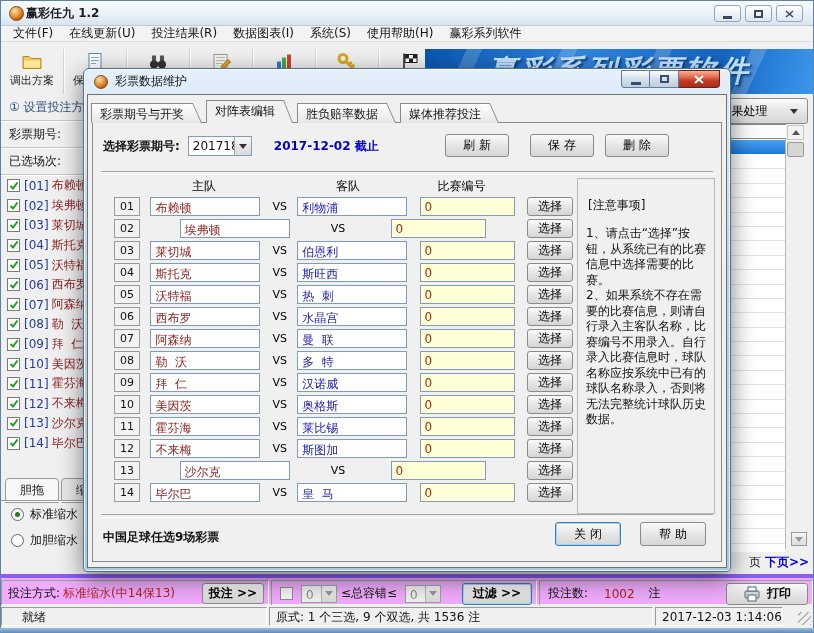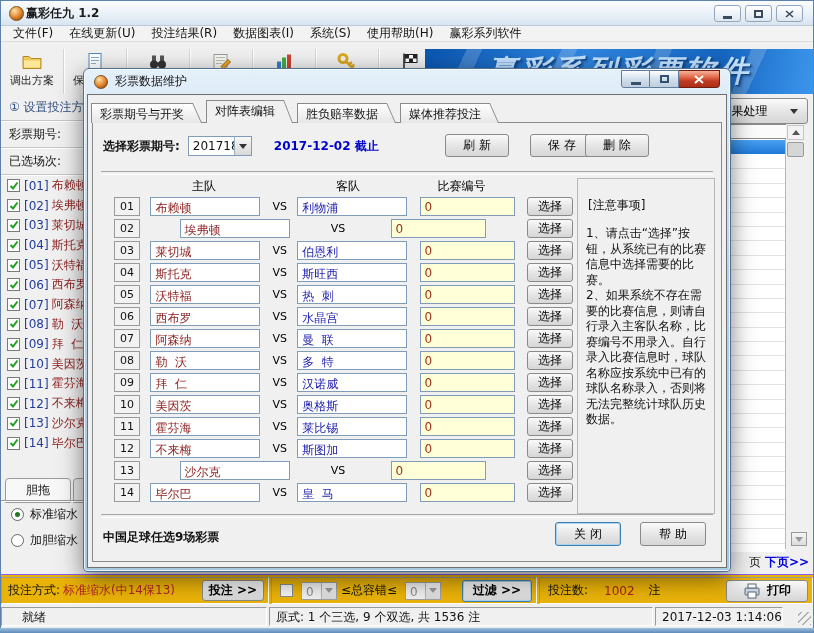--- a/index.html
+++ b/index.html
@@ -39,21 +39,21 @@
   .shead,.srow{height:26px;line-height:26px;padding-left:8px;border-bottom:1px solid #c6c6c6;
     box-shadow:0 1px 0 #fff;white-space:nowrap;}
   .shead{color:#2f4f7f;}
   .slist{position:absolute;left:0;top:82px;right:0;}
   .sitem{height:19.8px;display:flex;align-items:center;padding-left:6px;}
   .cb{width:13px;height:13px;border:1px solid #7a7a7a;background:#fff;display:flex;align-items:center;
     justify-content:center;box-sizing:border-box;flex:0 0 auto;}
   .sno{color:#233b99;margin-left:4px;white-space:pre;}
   .snm{color:#8e2222;margin-left:3px;white-space:pre;}
   .stabs{position:absolute;left:4px;top:384px;display:flex;align-items:flex-end;}
-  .stab{display:inline-block;padding:3px 20px;border:1px solid #9a9a9a;border-radius:4px 4px 0 0;
+  .stab{display:inline-block;padding:3px 14px;border:1px solid #9a9a9a;border-radius:4px 4px 0 0;
     background:#e8e8e8;margin-right:2px;}
   .stab.active{background:#f8f8f8;}
   .stabline{position:absolute;left:0;top:406px;width:100%;height:1px;background:#9a9a9a;box-shadow:0 1px 0 #fff;}
   .sradio{position:absolute;left:10px;display:flex;align-items:center;gap:6px;white-space:nowrap;}
   .sradio.r1{top:412px;}
   .sradio.r2{top:438px;}
   .radio{width:13px;height:13px;border-radius:50%;border:1px solid #666;background:#fff;display:inline-flex;
     align-items:center;justify-content:center;box-sizing:border-box;flex:0 0 auto;}
   .radio.sel::after{content:'';width:5px;height:5px;border-radius:50%;background:#1f7a1f;}
   
@@ -71,21 +71,21 @@
     border:1px solid #9a9a9a;border-radius:2px;box-sizing:border-box;}
   .rcombo{position:absolute;left:88px;top:438px;width:16px;height:14px;border:1px solid #9a9a9a;
     background:linear-gradient(#f6f6f6,#dcdcdc);display:flex;align-items:center;justify-content:center;box-sizing:border-box;}
   .pager{position:absolute;left:0;top:458px;width:110px;height:20px;background:#f0f0f0;display:flex;
     align-items:center;justify-content:flex-end;gap:4px;padding-right:4px;box-sizing:border-box;}
   .pager-next{color:#0000e0;font-weight:bold;}
   .tri-down{width:0;height:0;border-left:4px solid transparent;border-right:4px solid transparent;border-top:5px solid #333;}
   .tri-down.gray{border-top-color:#999;}
   .tri-up{width:0;height:0;border-left:4px solid transparent;border-right:4px solid transparent;border-bottom:5px solid #555;}
   
-  .bottombar{position:absolute;left:1px;top:574px;width:812px;height:30px;background:#eab308;border-top:1px solid #8b5cf6;box-sizing:border-box;}
+  .bottombar{position:absolute;left:1px;top:574px;width:812px;height:30px;background:#f0abfc;border-top:4px solid #8b5cf6;box-sizing:border-box;}
   .bsec{position:absolute;top:2px;height:27px;border:1px solid;border-color:#9a9a9a #ffffff #ffffff #9a9a9a;
     box-sizing:border-box;display:flex;align-items:center;}
   .s1{left:0;width:268px;padding-left:6px;}
   .s2{left:270px;width:266px;padding-left:8px;}
   .s3{left:538px;width:274px;padding-left:8px;}
   .blabel{white-space:nowrap;}
   .red{color:#b02424;margin-left:3px;white-space:nowrap;}
   .red2{color:#aa2020;margin:0 14px 0 16px;white-space:nowrap;}
   .bet-btn{margin-left:auto;margin-right:4px;width:62px;height:21px;font-weight:bold;}
   .filter-btn{margin-left:auto;margin-right:4px;width:70px;height:22px;font-weight:bold;}
@@ -136,21 +136,21 @@
     background:linear-gradient(#ffffff,#e6e6e6);clip-path:polygon(0 0,calc(100% - 8.5px) 0,100% 100%,0 100%);}
   .dtab i{position:relative;z-index:1;font-style:normal;display:block;padding:3px 18px 0 9px;color:#111;white-space:nowrap;}
   .dtab.active{height:23px;}
   .dtab.active::after{background:#f0f0f0;}
   .dpage{position:absolute;left:4px;right:4px;top:27px;bottom:5px;border:1px solid #8a8a8a;background:#f0f0f0;box-sizing:border-box;}
   .period-row{position:absolute;left:0;top:0;right:0;height:46px;display:flex;align-items:center;}
   .plabel{margin-left:10px;font-weight:bold;white-space:nowrap;}
   .pcombo{width:64px;height:20px;margin-left:8px;}
   .deadline{margin-left:22px;color:#0000cc;font-weight:bold;white-space:nowrap;}
   .btn.act{position:absolute;top:11px;width:64px;height:23px;}
-  .refresh{left:352px;} .save{left:437px;} .delete{left:492px;}
+  .refresh{left:352px;} .save{left:437px;} .delete{left:512px;}
   .hsep{position:absolute;left:8px;right:8px;height:2px;border-top:1px solid #a6a6a6;border-bottom:1px solid #fff;}
   .sep1{top:48px;} .sep2{top:391px;}
   .colheads{position:absolute;top:55px;left:0;right:0;height:16px;}
   .ch{position:absolute;color:#000;text-align:center;white-space:nowrap;}
   .ch1{left:56px;width:110px;} .ch2{left:200px;width:110px;} .ch3{left:321px;width:95px;}
   .mtable{position:absolute;left:0;top:74px;width:480px;}
   .mrow{display:flex;align-items:center;height:19px;margin-bottom:3px;justify-content:space-between;}
   .mno{margin-left:21px;width:26px;height:19px;line-height:18px;text-align:center;background:#f2f2f2;
     border:1px solid #9a9a9a;box-sizing:border-box;font-size:11px;}
   .tfield{height:19px;background:#fff;border:1px solid #7f9db9;box-sizing:border-box;

